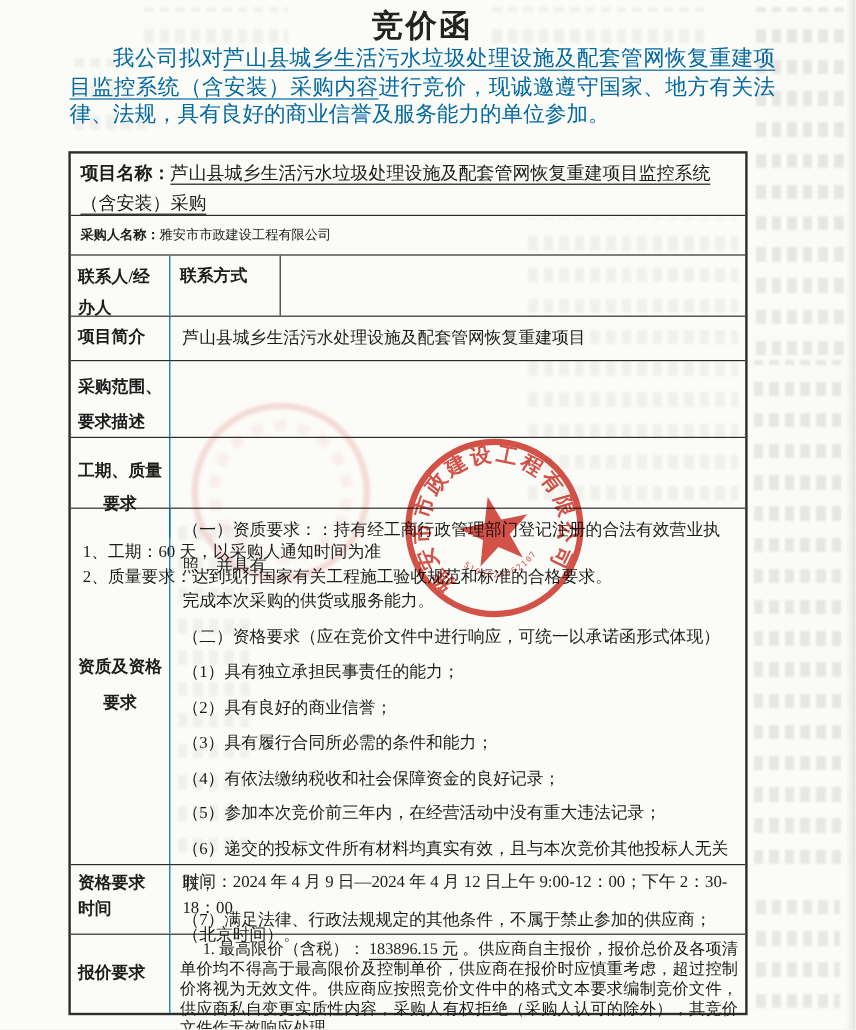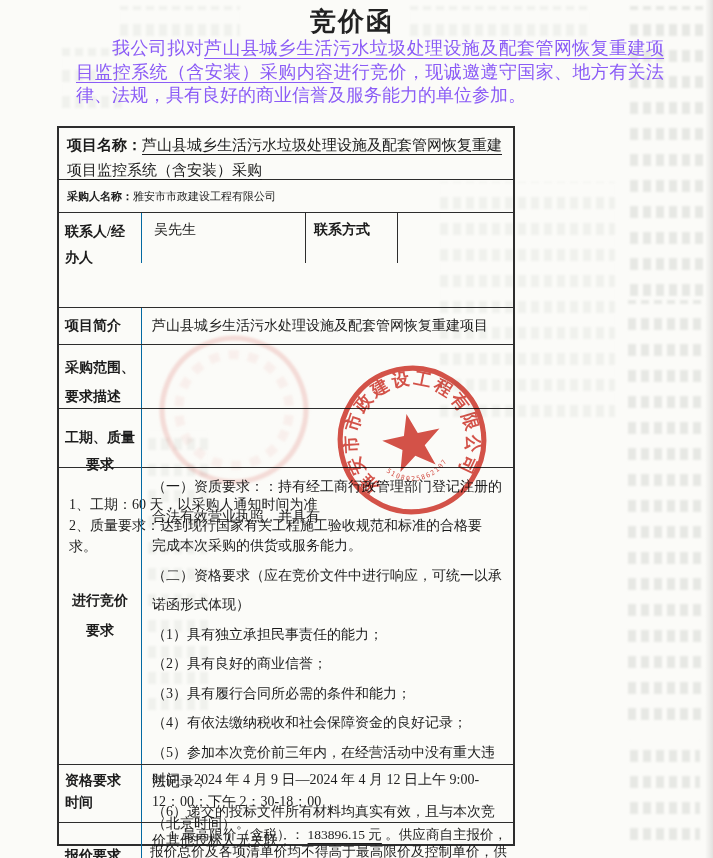--- a/index.html
+++ b/index.html
@@ -10,25 +10,25 @@
         background:linear-gradient(to left,rgba(0,0,0,.10),rgba(0,0,0,0));}
   
   .ghost{position:absolute;filter:blur(1.1px);opacity:.40;pointer-events:none;
      background:
        repeating-linear-gradient(0deg, rgba(251,251,248,0) 0 12px, #fbfbf8 12px 26px),
        repeating-linear-gradient(90deg, rgba(105,115,105,.34) 0 8px, rgba(105,115,105,0) 8px 13px);}
   .ghost.light{opacity:.22;}
   
   .doc-title{position:absolute;left:57px;top:4px;width:590px;text-align:center;
      font-size:26px;font-weight:bold;letter-spacing:2px;color:#222;}
-  .intro{position:absolute;left:76px;top:37px;width:588px;font-size:18px;
-     line-height:23.5px;text-align:justify;text-indent:2em;color:#8b5cf6;}
+  .intro{position:absolute;left:58px;top:37px;width:588px;font-size:18px;
+     line-height:23.5px;text-align:justify;text-indent:2em;color:#0369a1;}
   .u{text-decoration:underline;text-underline-offset:4px;text-decoration-thickness:1px;}
   
-  .bid-table{position:absolute;left:57px;top:126px;width:458px;height:720px;
+  .bid-table{position:absolute;left:57px;top:126px;width:566px;height:720px;
      border:2px solid #2d2d2d;box-sizing:border-box;font-size:14px;}
   .trow{display:flex;box-sizing:border-box;border-top:1px solid #2d2d2d;}
   .trow:first-child{border-top:none;}
   .cell{box-sizing:border-box;position:relative;}
   .lbl{width:83px;flex:0 0 83px;border-right:1px solid #0369a1;font-weight:bold;
        padding:6px 4px 0 6px;line-height:28px;}
   .lbl.center{text-align:center;display:flex;flex-direction:column;justify-content:center;padding:0 2px;}
   .val{flex:1;padding:6px 8px 0 10px;}
   .inline-row{padding:5px 8px 0 8px;line-height:25px;font-size:15px;}
   .inline-row .rowlabel{font-weight:bold;}
@@ -70,43 +70,42 @@
 
     <div class="trow" style="height:33px;">
       <div class="cell inline-row vcenter" style="flex:1;font-size:11px;">
           <span class="rowlabel">采购人名称：</span>
           <span>雅安市市政建设工程有限公司</span>
         </div>
     </div>
 
     <div class="trow" style="height:51px;">
       <div class="cell lbl prewrap" style="line-height:26px;">联系人/经办人</div>
-      <div class="cell sub" style="flex:0 0 164px;padding:8px 6px 0 12px;">吴先生</div>
       <div class="cell sub" style="flex:0 0 92px;padding:8px 4px 0 8px;font-weight:bold;">联系方式</div>
     </div>
 
-    <div class="trow" style="height:37px;margin-top:44px;">
+    <div class="trow" style="height:37px;">
       <div class="cell lbl vcenter" style="padding-top:0;">项目简介</div>
       <div class="cell val vcenter">芦山县城乡生活污水处理设施及配套管网恢复重建项目</div>
     </div>
 
     <div class="trow" style="height:64px;">
       <div class="cell lbl prewrap" style="line-height:29px;padding-top:8px;">采购范围、
 要求描述</div>
     </div>
 
     <div class="trow" style="height:59px;flex-direction:column;">
       <div class="cell lbl center prewrap" style="line-height:27px;">工期、质量
 要求</div>
       <div class="cell val prewrap sched-lines">1、工期：60 天，以采购人通知时间为准
 2、质量要求：达到现行国家有关工程施工验收规范和标准的合格要求。</div>
     </div>
 
     <div class="trow" style="height:297px;">
-      <div class="cell lbl center prewrap" style="line-height:30px;">进行竞价
+      <div class="cell lbl center prewrap" style="line-height:30px;">资质及资格
 要求</div>
       <div class="cell val prewrap qual-lines">（一）资质要求：：持有经工商行政管理部门登记注册的合法有效营业执照，并具有
 完成本次采购的供货或服务能力。
 （二）资格要求（应在竞价文件中进行响应，可统一以承诺函形式体现）
 （1）具有独立承担民事责任的能力；
 （2）具有良好的商业信誉；
 （3）具有履行合同所必需的条件和能力；
 （4）有依法缴纳税收和社会保障资金的良好记录；
 （5）参加本次竞价前三年内，在经营活动中没有重大违法记录；
 （6）递交的投标文件所有材料均真实有效，且与本次竞价其他投标人无关联；

